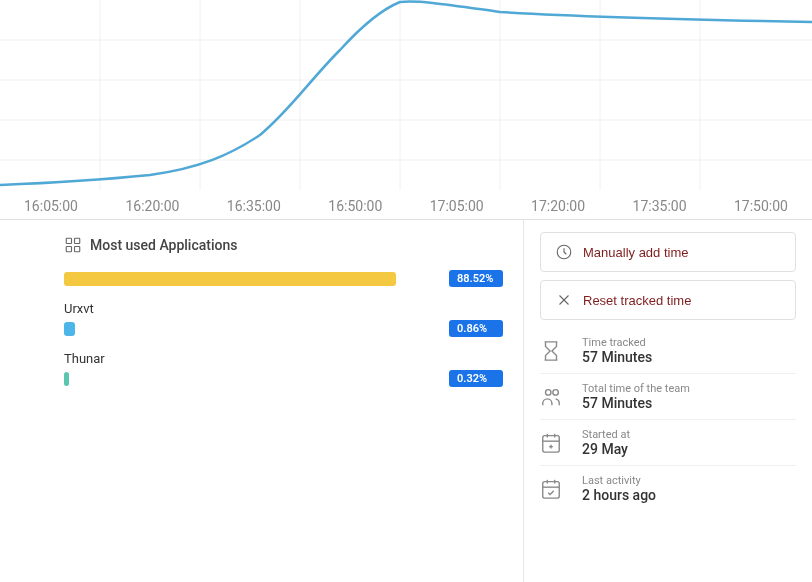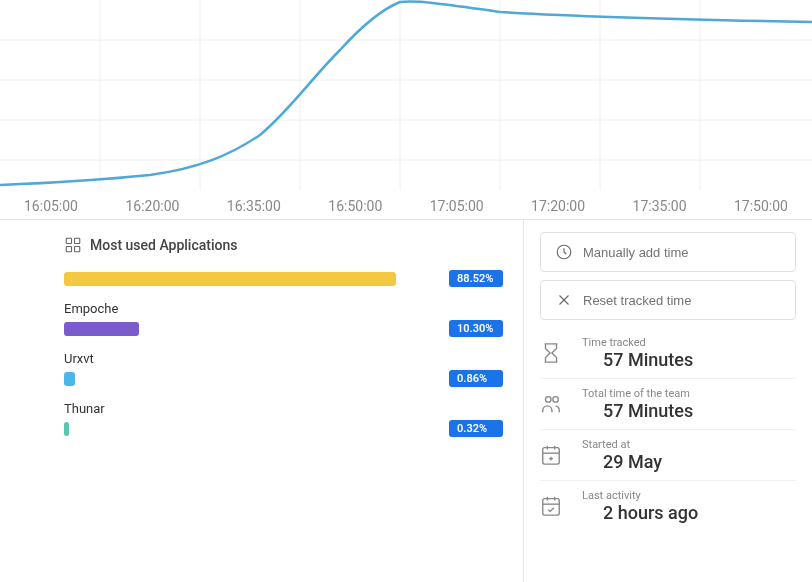--- a/index.html
+++ b/index.html
@@ -115,21 +115,21 @@
     .action-btn {
       display: flex;
       align-items: center;
       gap: 10px;
       padding: 10px 14px;
       margin-bottom: 8px;
       border: 1px solid #e0e0e0;
       border-radius: 4px;
       cursor: pointer;
       font-size: 13px;
-      color: #737373;
+      color: #7f1d1d;
       background: #fff;
       width: 100%;
     }
 
     .stats-section {
       margin-top: 8px;
     }
 
     .stat-row {
       display: flex;
@@ -147,24 +147,23 @@
       display: flex;
       flex-direction: column;
     }
 
     .stat-label {
       font-size: 11px;
       color: #888;
     }
 
     .stat-value {
-      font-size: 18px;
+      font-size: 14px;
       color: #333;
       font-weight: 500;
-      margin-left: 21px;
     }
 
     
     .icon-svg {
       width: 18px;
       height: 18px;
       stroke: #666;
       fill: none;
       stroke-width: 1.5;
     }
@@ -227,29 +226,20 @@
     <div id="apps-list">
         <div class="app-row">
           <div class="bar-row">
             <div class="bar-container">
               <div class="bar bar-yellow" style="width: 88%;"></div>
             </div>
             <div class="badge">88.52%</div>
           </div>
         </div>
         <div class="app-row">
-          <div class="app-name">Empoche</div>
-          <div class="bar-row">
-            <div class="bar-container">
-              <div class="bar bar-purple" style="width: 20%;"></div>
-            </div>
-            <div class="badge">10.30%</div>
-          </div>
-        </div>
-        <div class="app-row">
           <div class="app-name">Urxvt</div>
           <div class="bar-row">
             <div class="bar-container">
               <div class="bar bar-blue-light" style="width: 3%;"></div>
             </div>
             <div class="badge">0.86%</div>
           </div>
         </div>
         <div class="app-row">
           <div class="app-name">Thunar</div>

